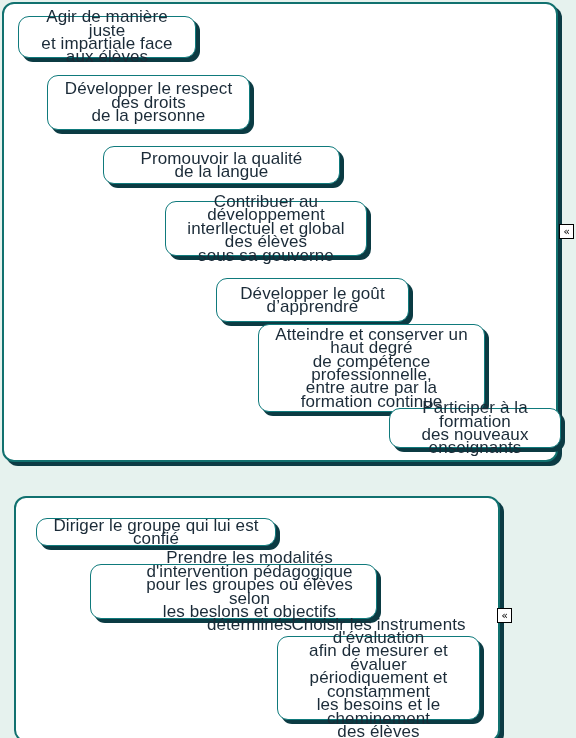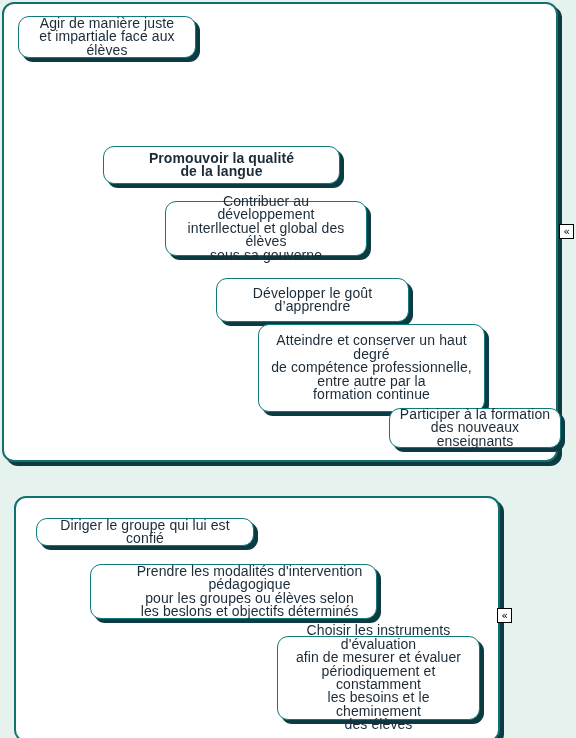--- a/index.html
+++ b/index.html
@@ -32,21 +32,21 @@
     background: #ffffff;
     border: 1.6px solid #0f7a7c;
     border-radius: 11px;
     box-sizing: border-box;
     box-shadow: 4px 4px 0 0 #0b3b43;
     display: flex;
     align-items: center;
     justify-content: center;
     text-align: center;
     color: #1b2b38;
-    font-size: 14px;
+    font-size: 17px;
     line-height: 13.4px;
     padding: 3px 8px;
     white-space: pre-line;
     letter-spacing: 0.1px;
   }
 
   
   .edge-marker {
     position: absolute;
     width: 15px;
@@ -64,22 +64,24 @@
   }
 </style>
 </head>
 <body>
 
 <div class="panel" id="panel-1" style="left:2px; top:2px; width:556px; height:460px;">
 
   <div class="node" style="left:14px; top:12px; width:178px; height:42px;">Agir de manière juste
 et impartiale face aux élèves</div>
 
+  <div class="node" style="left:43px; top:71px; width:203px; height:55px;">Développer le respect des droits
+de la personne</div>
 
-  <div class="node" style="left:99px; top:142px; width:237px; height:38px;font-weight:bold;">Promouvoir la qualité
+  <div class="node" style="left:99px; top:142px; width:237px; height:38px;">Promouvoir la qualité
 de la langue</div>
 
   <div class="node" style="left:161px; top:197px; width:202px; height:55px;">Contribuer au développement
 interllectuel et global des élèves
 sous sa gouverne</div>
 
   <div class="node" style="left:212px; top:274px; width:193px; height:44px;">Développer le goût d’apprendre</div>
 
   <div class="node" style="left:254px; top:320px; width:227px; height:88px;">Atteindre et conserver un haut degré
 de compétence professionnelle,
@@ -89,21 +91,21 @@
   <div class="node" style="left:385px; top:404px; width:172px; height:40px;">Participer à la formation
 des nouveaux enseignants</div>
 </div>
 
 <div class="edge-marker" style="left:559px; top:224px;">
   <span>«</span>
 </div>
 
 <div class="panel" id="panel-2" style="left:14px; top:496px; width:486px; height:246px;">
 
-  <div class="node" style="left:20px; top:20px; width:218px; height:28px;">Diriger le groupe qui lui est confié</div>
+  <div class="node" style="left:20px; top:20px; width:240px; height:28px;">Diriger le groupe qui lui est confié</div>
 
   <div class="node" style="left:74px; top:66px; width:287px; height:55px;padding-left:40px;">Prendre les modalités d'intervention pédagogique
 pour les groupes ou élèves selon
 les beslons et objectifs déterminés</div>
 
   <div class="node" style="left:261px; top:138px; width:203px; height:84px;">Choisir les instruments d'évaluation
 afin de mesurer et évaluer
 périodiquement et constamment
 les besoins et le cheminement
 des élèves</div>

